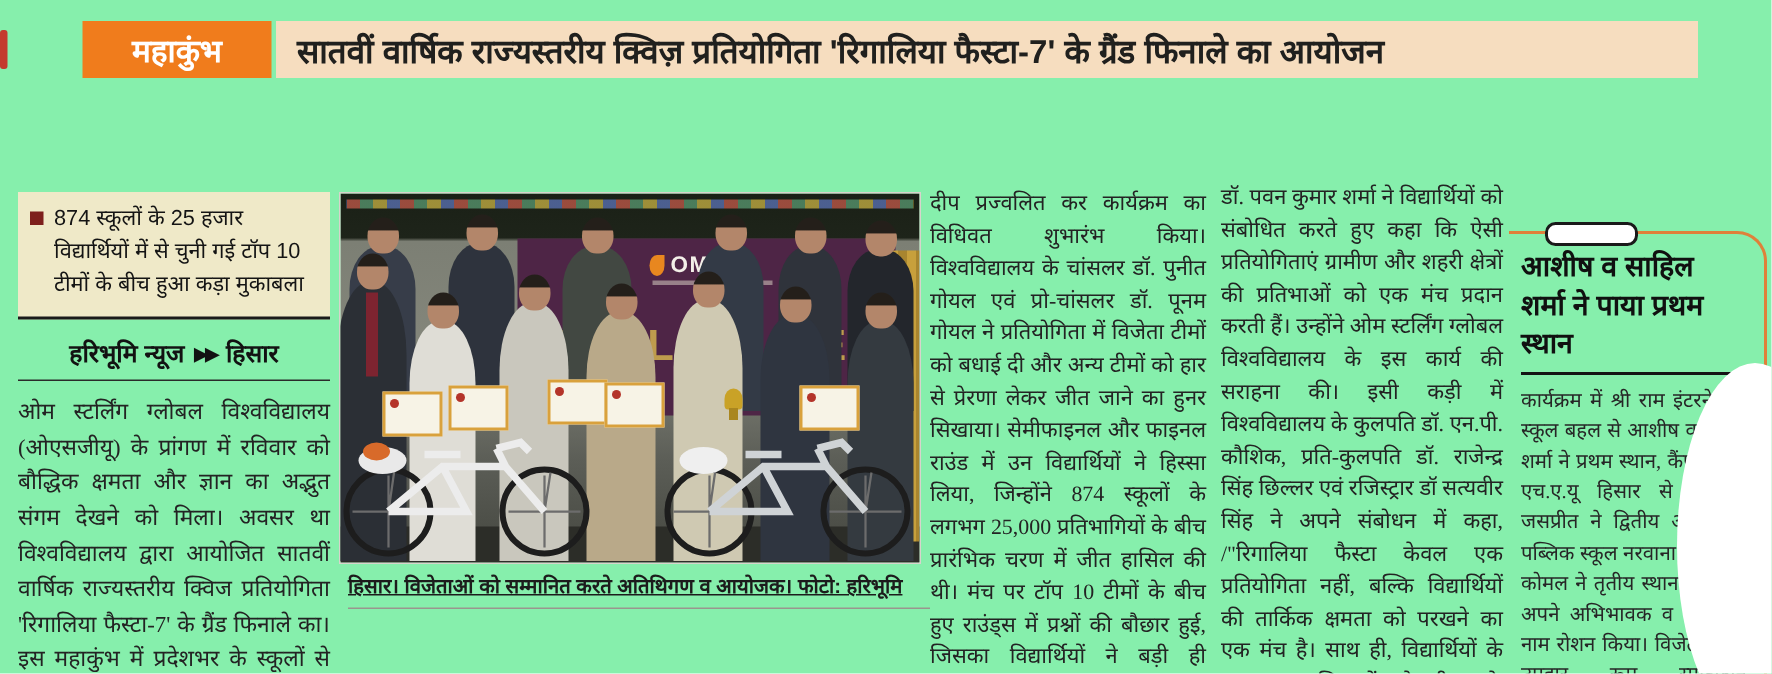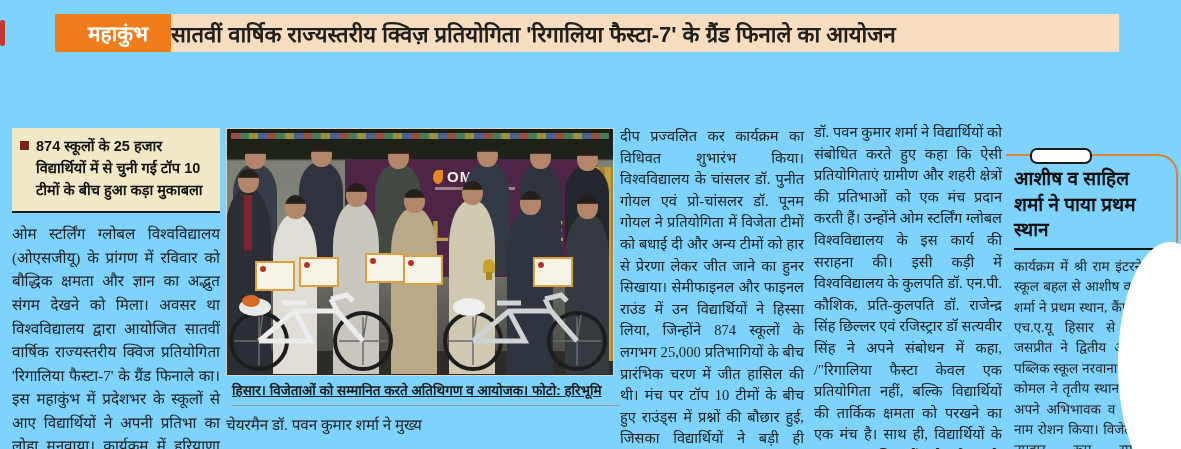--- a/index.html
+++ b/index.html
@@ -1,38 +1,38 @@
 <!DOCTYPE html>
 <html><head>
 <meta charset="utf-8">
 <style>
   html,body{margin:0;padding:0;background:#ffffff;}
-  .page{position:relative;width:1181px;height:449px;background:#7dd3fc;overflow:hidden;
+  .page{position:relative;width:1181px;height:449px;background:#86efac;overflow:hidden;
         font-family:"Liberation Serif",serif;color:#1b1b1b;}
 
   
   .artifact-red{position:absolute;left:0;top:20px;width:5px;height:26px;background:#c43b2e;border-radius:2px;}
 
   
   .kicker-tag{position:absolute;left:55px;top:14px;width:126px;height:38px;background:#f07c1c;
               color:#fff;font-family:"Liberation Sans",sans-serif;font-weight:bold;font-size:21px;
               display:flex;align-items:center;justify-content:center;}
-  .kicker-strip{position:absolute;left:171px;top:14px;width:948px;height:38px;background:#f6ddbf;
+  .kicker-strip{position:absolute;left:184px;top:14px;width:948px;height:38px;background:#f6ddbf;
                 color:#20201e;font-family:"Liberation Sans",sans-serif;font-weight:bold;font-size:22px;
-                display:flex;align-items:center;box-sizing:border-box;}
+                display:flex;align-items:center;padding-left:14px;box-sizing:border-box;}
 
   
   .headline{position:absolute;left:10px;top:54px;width:1140px;margin:0;text-align:center;
             font-family:"Liberation Sans",sans-serif;font-weight:800;font-size:41px;line-height:1.35;
             color:#0d0d0d;letter-spacing:-0.5px;}
 
   
   .col1{position:absolute;left:12px;top:128px;width:208px;}
   .highlight{background:#efe9c8;padding:8px 8px 10px 8px;font-family:"Liberation Sans",sans-serif;
-             font-weight:bold;font-size:14.5px;line-height:1.5;color:#141414;
+             font-weight:normal;font-size:14.5px;line-height:1.5;color:#141414;
              border-bottom:2px solid #1a1a1a;display:flex;gap:7px;}
   .bullet{flex:0 0 auto;width:9px;height:9px;background:#7d1f1c;margin-top:5px;display:inline-block;}
   .byline{margin-top:10px;text-align:center;font-family:"Liberation Sans",sans-serif;font-weight:bold;
           font-size:16.5px;color:#121212;padding-bottom:7px;border-bottom:1.5px solid #2a2a2a;}
   .byline .arrows{font-size:12px;letter-spacing:-2px;position:relative;top:-1px;padding:0 2px;}
   .bodytext{margin:0;font-size:15px;line-height:1.55;text-align:justify;color:#232323;}
   .col1 .bodytext{margin-top:9px;font-size:15.2px;}
 
   
   .photo-box{position:absolute;left:226px;top:128px;width:388px;height:248px;overflow:hidden;
@@ -96,20 +96,25 @@
   <div class="artifact-red"></div>
 
   <div class="kicker-tag">महाकुंभ</div>
   <div class="kicker-strip">सातवीं वार्षिक राज्यस्तरीय क्विज़ प्रतियोगिता 'रिगालिया फैस्टा-7' के ग्रैंड फिनाले का आयोजन</div>
 
 
   <div class="col1">
     <div class="highlight">
       <span class="bullet"></span>
       <span>874 स्कूलों के 25 हजार विद्यार्थियों में से चुनी गई टॉप 10 टीमों के बीच हुआ कड़ा मुकाबला</span>
+    </div>
+    <div class="byline">
+      <span>हरिभूमि न्यूज</span>
+      <span class="arrows">▶▶</span>
+      <span>हिसार</span>
     </div>
     <p class="bodytext">ओम स्टर्लिंग ग्लोबल विश्वविद्यालय (ओएसजीयू) के प्रांगण में रविवार को बौद्धिक क्षमता और ज्ञान का अद्भुत संगम देखने को मिला। अवसर था विश्वविद्यालय द्वारा आयोजित सातवीं वार्षिक राज्यस्तरीय क्विज प्रतियोगिता 'रिगालिया फैस्टा-7' के ग्रैंड फिनाले का। इस महाकुंभ में प्रदेशभर के स्कूलों से आए विद्यार्थियों ने अपनी प्रतिभा का लोहा मनवाया। कार्यक्रम में हरियाणा विद्यालय शिक्षा बोर्ड, भिवानी के</p>
   </div>
 
   <figure class="photo-box" style="margin:0">
     <div class="chalk"></div>
     <div class="banner">
       <div class="om-logo">
         <span class="om-flame"></span>
         <span class="om-text">OM</span>
@@ -195,21 +200,20 @@
       <circle cx="142" cy="70" r="28" fill="none" stroke="#1d1d1d" stroke-width="4"></circle>
       <path d="M38 70 L42 42 M14 70 L62 70 M38 46 L38 94 M142 70 L146 44 M118 70 L166 70 M142 46 L142 94" stroke="#6c6c6c" stroke-width="1.5"></path>
       <path d="M38 70 L74 40 L116 40 L142 70 M74 40 L90 70 L38 70 M116 40 L110 28 M62 32 L86 32 M110 28 L126 24 L132 30" fill="none" stroke="#cfd3d6" stroke-width="5"></path>
       <ellipse cx="34" cy="36" rx="16" ry="9" fill="#efefef"></ellipse>
     </svg>
   </figure>
 
   <div class="caption">हिसार। विजेताओं को सम्मानित करते अतिथिगण व आयोजक। फोटो: हरिभूमि</div>
 
   <div class="continuation">
-    <span>चेयरमैन डॉ. पवन कुमार शर्मा ने मुख्य</span>
   </div>
 
   <div class="col3">
     <p class="bodytext">दीप प्रज्वलित कर कार्यक्रम का विधिवत शुभारंभ किया। विश्वविद्यालय के चांसलर डॉ. पुनीत गोयल एवं प्रो-चांसलर डॉ. पूनम गोयल ने प्रतियोगिता में विजेता टीमों को बधाई दी और अन्य टीमों को हार से प्रेरणा लेकर जीत जाने का हुनर सिखाया। सेमीफाइनल और फाइनल राउंड में उन विद्यार्थियों ने हिस्सा लिया, जिन्होंने 874 स्कूलों के लगभग 25,000 प्रतिभागियों के बीच प्रारंभिक चरण में जीत हासिल की थी। मंच पर टॉप 10 टीमों के बीच हुए राउंड्स में प्रश्नों की बौछार हुई, जिसका विद्यार्थियों ने बड़ी ही कुशलता से उत्तर दिया।</p>
 
   </div>
 
   <div class="col4">
     <p class="bodytext">डॉ. पवन कुमार शर्मा ने विद्यार्थियों को संबोधित करते हुए कहा कि ऐसी प्रतियोगिताएं ग्रामीण और शहरी क्षेत्रों की प्रतिभाओं को एक मंच प्रदान करती हैं। उन्होंने ओम स्टर्लिंग ग्लोबल विश्वविद्यालय के इस कार्य की सराहना की। इसी कड़ी में विश्वविद्यालय के कुलपति डॉ. एन.पी. कौशिक, प्रति-कुलपति डॉ. राजेन्द्र सिंह छिल्लर एवं रजिस्ट्रार डॉ सत्यवीर सिंह ने अपने संबोधन में कहा, /"रिगालिया फैस्टा केवल एक प्रतियोगिता नहीं, बल्कि विद्यार्थियों की तार्किक क्षमता को परखने का एक मंच है। साथ ही, विद्यार्थियों के साथ आए शिक्षकों को भी उनके उत्कृष्ट मार्गदर्शन के लिए विशेष रूप से सम्मानित किया गया।</p>
   </div>

